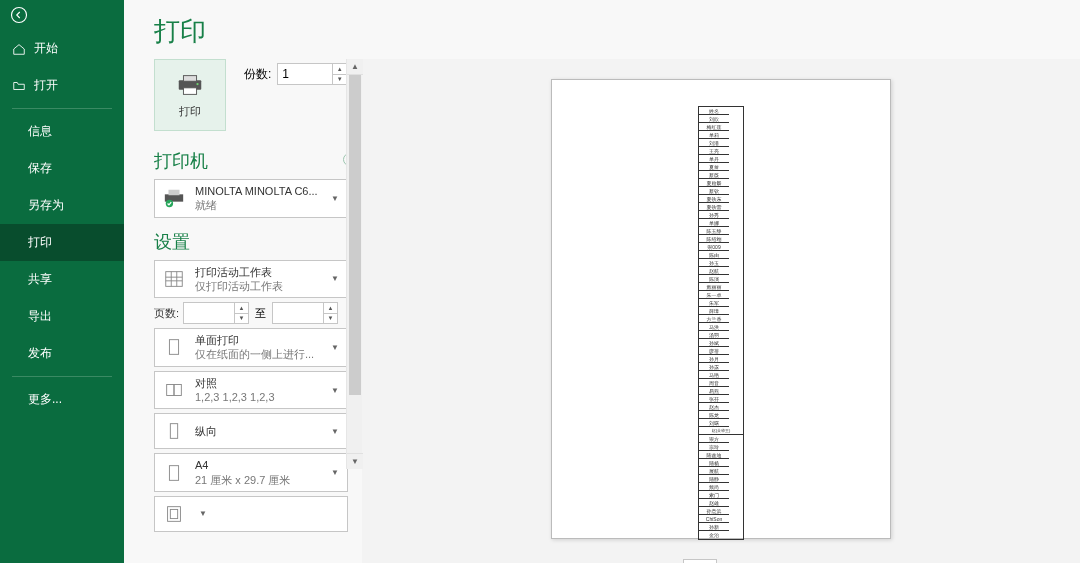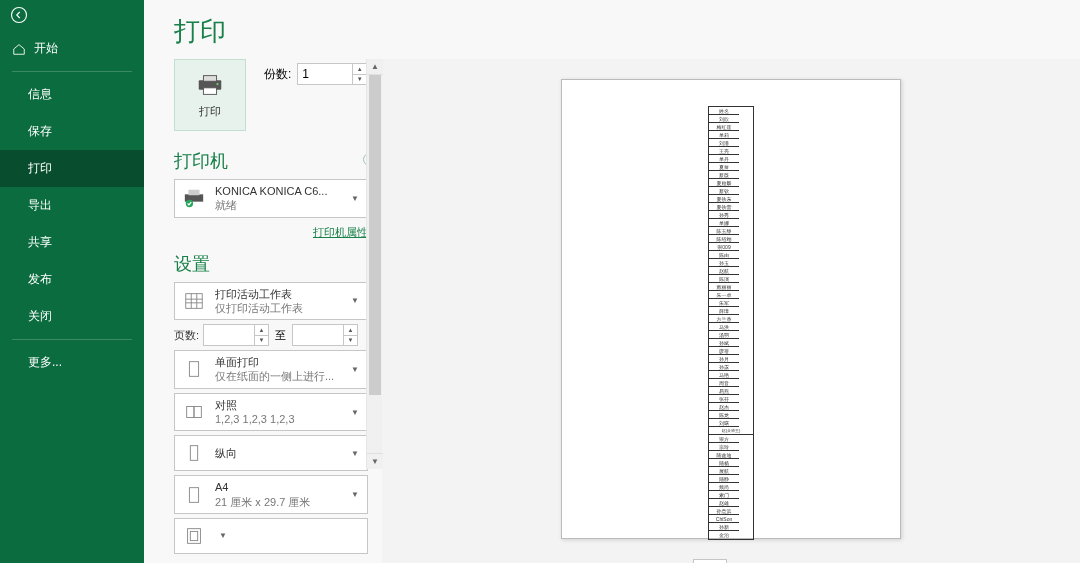--- a/index.html
+++ b/index.html
@@ -1,19 +1,19 @@
 <!DOCTYPE html>
 <html><head>
   <meta charset="utf-8">
   <style>
     * { margin: 0; padding: 0; box-sizing: border-box; font-family: "Microsoft YaHei", "Segoe UI", sans-serif; }
     body { width: 1080px; height: 563px; display: flex; background: #fff; overflow: hidden; }
 
     
-    .sidebar { width: 144px; height: 100%; background: #0a6c3f; color: #fff; font-size: 12px; }
+    .sidebar { width: 124px; height: 100%; background: #0a6c3f; color: #fff; font-size: 12px; }
     .back-btn { display: flex; align-items: center; justify-content: flex-start; height: 30px; padding: 8px 10px; cursor: pointer; }
     .back-btn svg { width: 18px; height: 18px; }
     .side-item { display: flex; align-items: center; padding: 10px 12px; cursor: pointer; gap: 8px; }
     .side-item.active { background: #084d2d; }
     .side-item.disabled { color: #7fb99b; }
     .side-item svg { width: 14px; height: 14px; flex-shrink: 0; }
     .side-sep { border-top: 1px solid #3a8a63; margin: 4px 12px; }
     .side-indent { padding-left: 28px; align-items: flex-end; }
 
     
@@ -84,41 +84,47 @@
         <circle cx="12" cy="12" r="10"></circle>
         <path d="M13 8l-4 4 4 4"></path>
       </svg>
   </div>
   <div class="side-item">
     <svg viewBox="0 0 16 16" fill="none" stroke="#fff" stroke-width="1">
         <path d="M2 8l6-5 6 5v6H2z"></path>
       </svg>
     <span>开始</span>
   </div>
+  <div class="side-item">
+    <svg viewBox="0 0 16 16" fill="none" stroke="#fff" stroke-width="1">
+        <path d="M2 4h4l1 2h7v6H2z"></path>
+      </svg>
+    <span>打开</span>
+  </div>
   <div class="side-sep"></div>
   <div class="side-item side-indent">
       <span>信息</span>
     </div>
   <div class="side-item side-indent">
       <span>保存</span>
+    </div>
+  <div class="side-item side-indent">
+      <span>另存为</span>
     </div>
   <div class="side-item side-indent active">
       <span>打印</span>
     </div>
   <div class="side-item side-indent">
+      <span>共享</span>
+    </div>
+  <div class="side-item side-indent">
       <span>导出</span>
     </div>
   <div class="side-item side-indent">
-      <span>共享</span>
-    </div>
-  <div class="side-item side-indent">
       <span>发布</span>
-    </div>
-  <div class="side-item side-indent">
-      <span>关闭</span>
     </div>
   <div class="side-sep"></div>
   <div class="side-item side-indent">
       <span>更多...</span>
     </div>
 </div>
 
 <div class="main">
   <div class="page-title">打印</div>
   <div class="main-body">
@@ -153,26 +159,25 @@
         <div class="dropdown">
           <span class="dd-icon">
             <svg viewBox="0 0 24 24">
                 <rect x="2" y="8" width="20" height="8" fill="#555"></rect>
                 <rect x="6" y="3" width="12" height="6" fill="#ccc"></rect>
                 <circle cx="7" cy="18" r="4" fill="#26a65b"></circle>
                 <path d="M5 18l1.5 1.5L9 16.5" stroke="#fff" stroke-width="1.4" fill="none"></path>
               </svg>
           </span>
           <span class="dd-text">
-            <div class="dd-title">KONICA KONICA C6...</div>
+            <div class="dd-title">MINOLTA MINOLTA C6...</div>
             <div class="dd-sub">就绪</div>
           </span>
           <span class="dd-arrow">▼</span>
         </div>
-        <div class="link-row"><span class="link">打印机属性</span></div>
 
         <div class="section-title">设置</div>
 
         <div class="dropdown">
           <span class="dd-icon">
               <svg viewBox="0 0 24 24" fill="none" stroke="#888" stroke-width="1">
                 <rect x="3" y="4" width="18" height="16"></rect>
                 <path d="M3 10h18M3 14h18M9 4v16M15 4v16"></path>
               </svg>
             </span>

